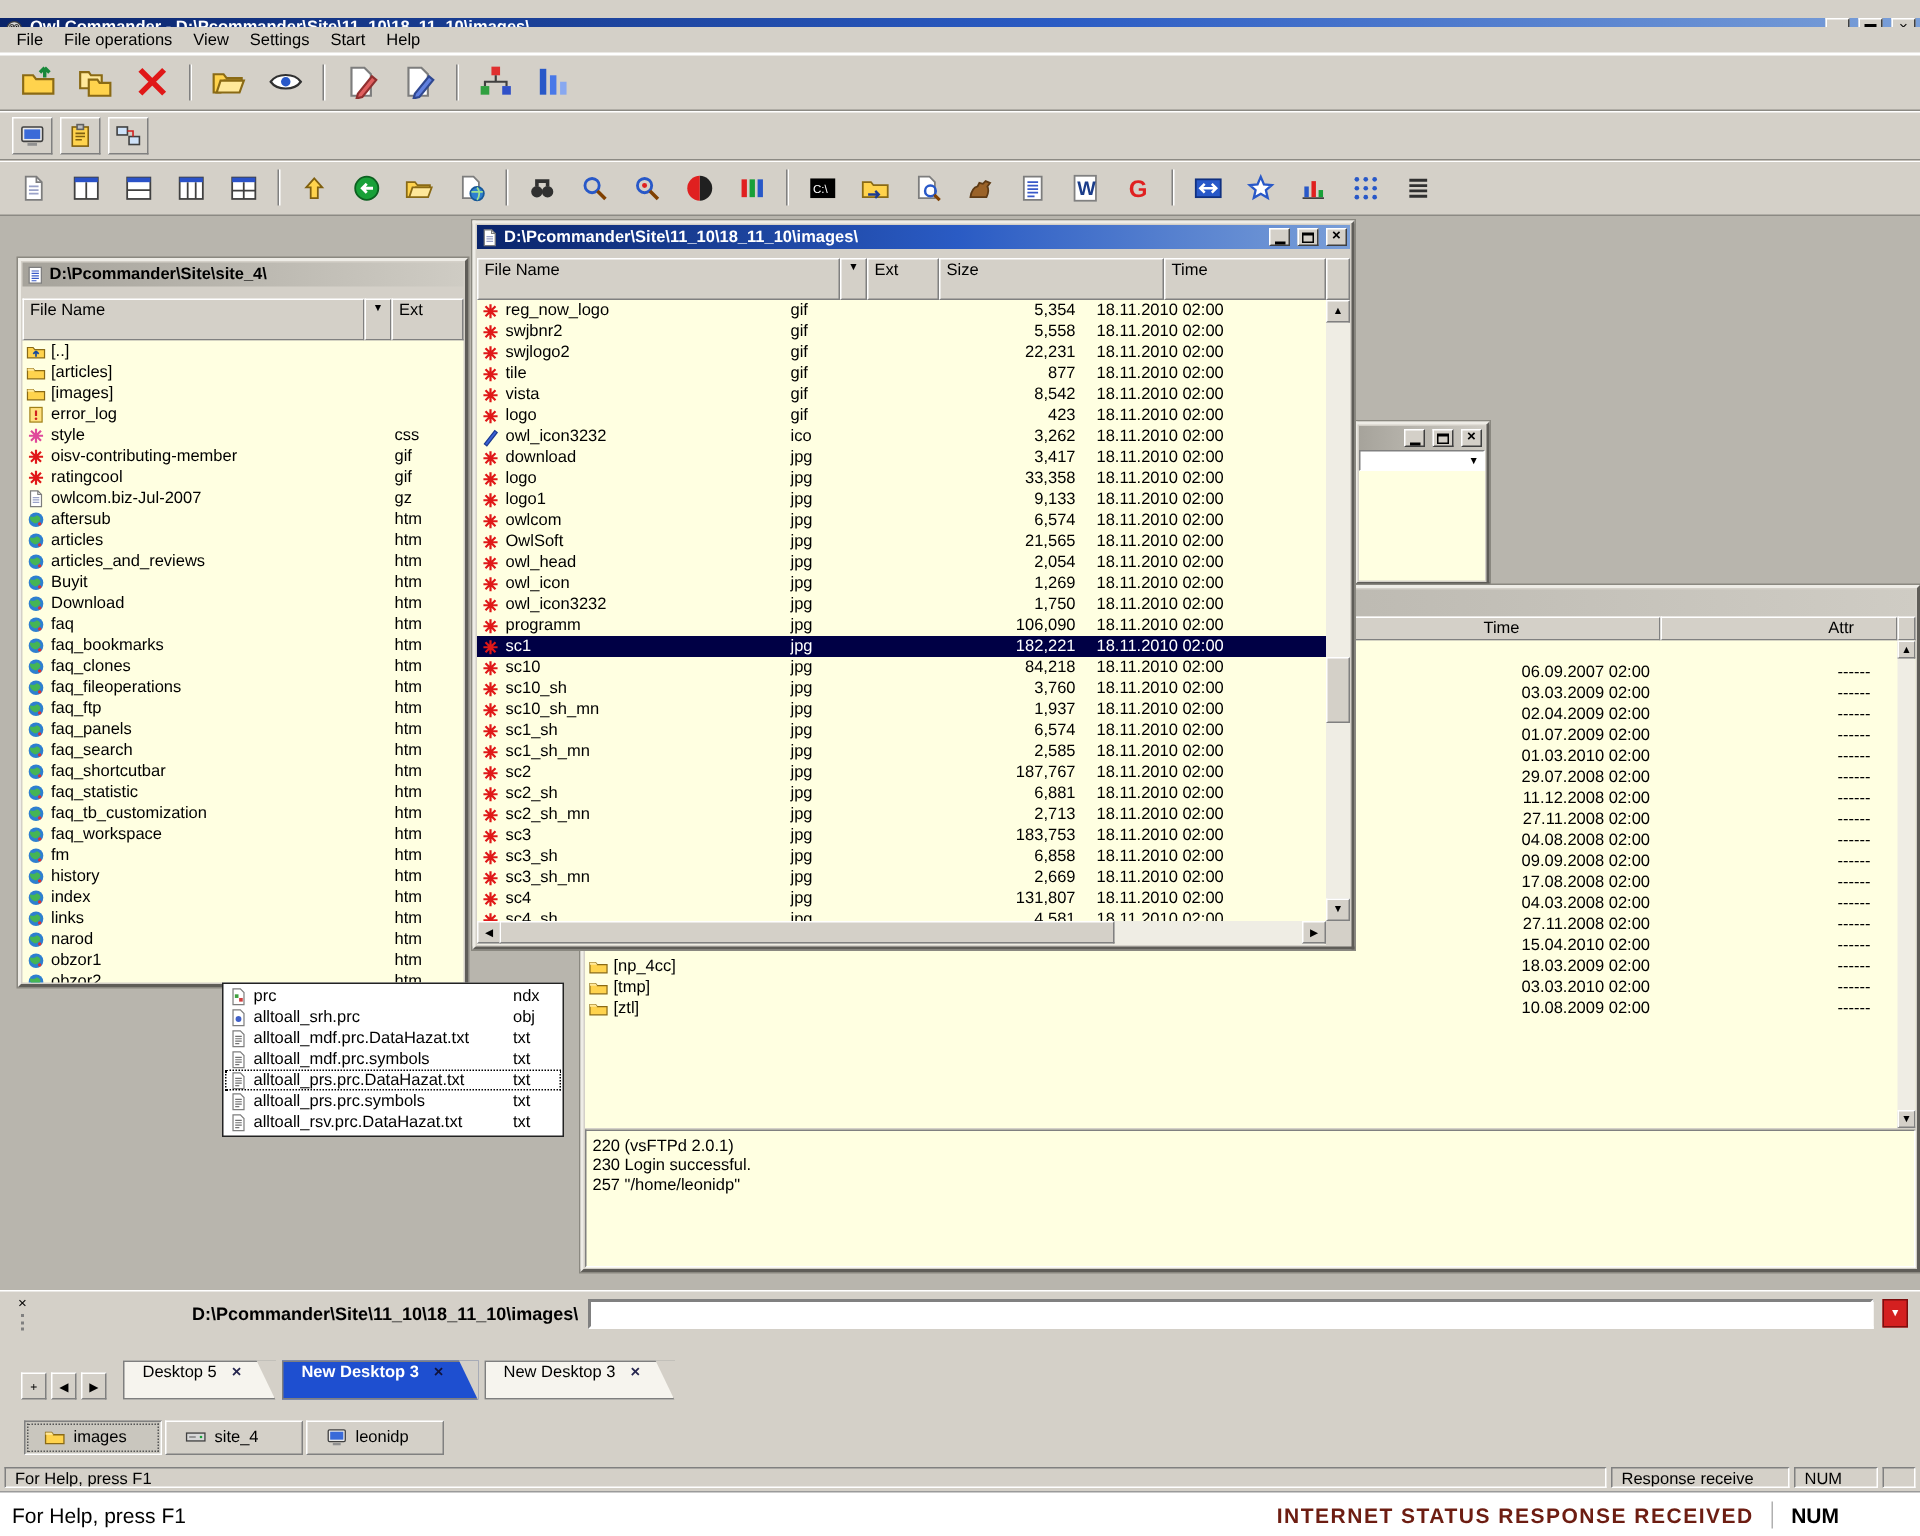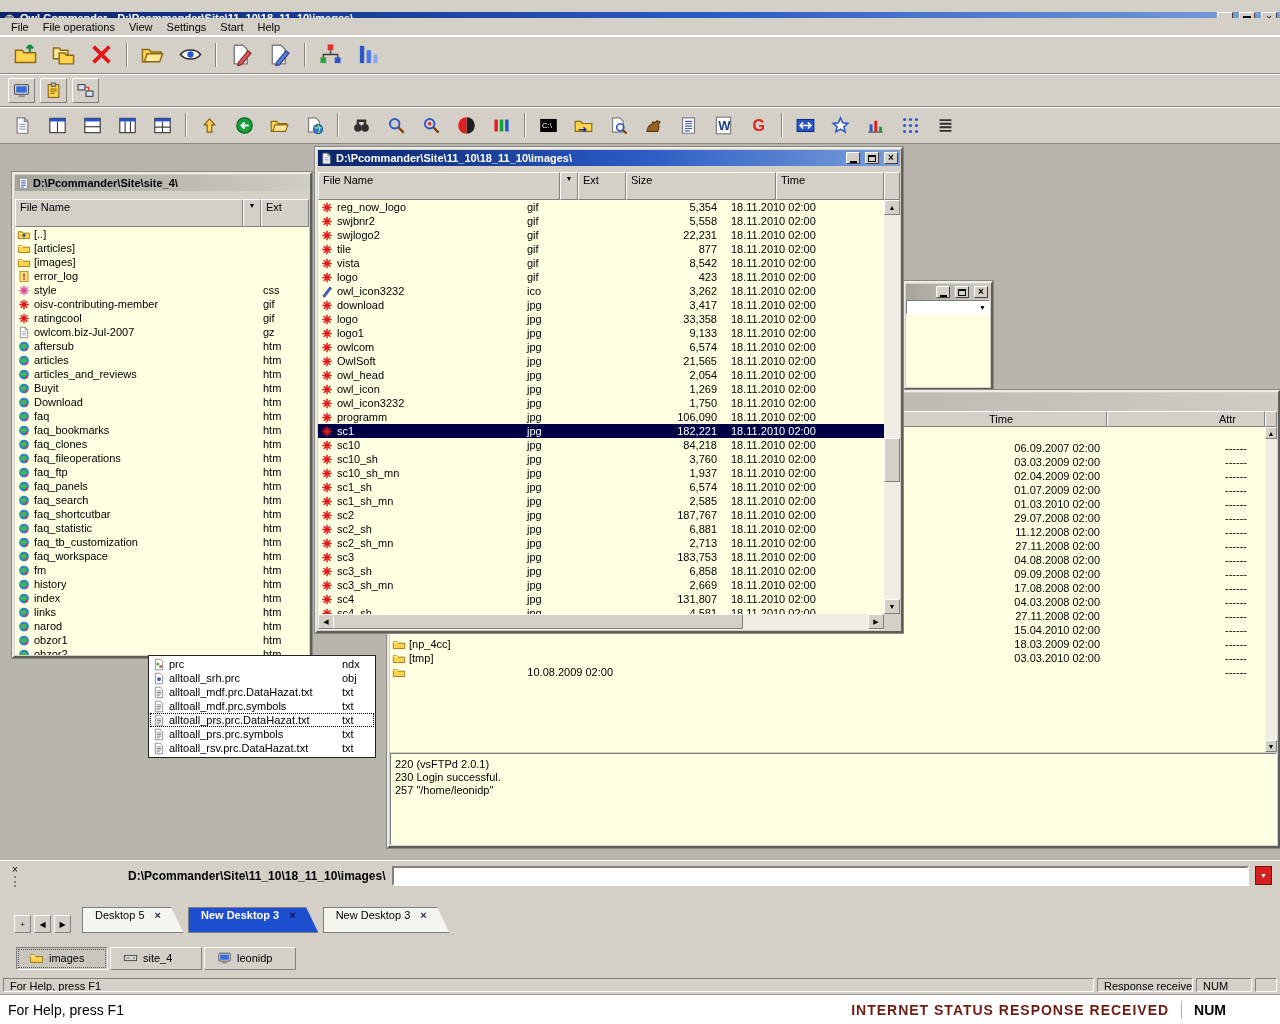--- a/index.html
+++ b/index.html
@@ -93,21 +93,21 @@
 .dtab.active{background:#1e4fd0;color:#fff;font-weight:bold}
 .dtab-x{font-weight:bold;color:#26264f}
 .dtab.active .dtab-x{color:#10123a}
 .paneltabs{position:absolute;top:945px;left:0;width:100%;height:26px;background:#d4d0c8;display:flex;align-items:center;padding-left:16px;gap:2px}
 .ptab{height:23px;display:flex;align-items:center;gap:5px;padding:0 12px;background:#d4d0c8;border:1px solid;border-color:#fff #808080 #808080 #fff;min-width:92px}
 .ptab.active{border-color:#808080 #fff #fff #808080;background:#c9c6be;outline:1px dotted #555;outline-offset:-3px}
 .pic{width:15px;height:14px}
 .statusbar{position:absolute;top:976px;left:0;width:100%;height:18px;background:#d4d0c8;display:flex;gap:3px;padding:2px 3px;align-items:stretch}
 .scell{border:1px solid;border-color:#808080 #fff #fff #808080;padding:1px 6px;white-space:nowrap;overflow:hidden}
 .sc-help{flex:1}
-.sc-resp{width:96px}
+.sc-resp{width:119px}
 .sc-num{width:56px}
 .sc-end{width:22px}
 .bigbar{position:absolute;top:994px;left:0;width:100%;height:30px;background:#fff;border-top:1px solid #9a9a9a;display:flex;align-items:center;font-size:14px;padding:0 8px;gap:12px}
 .bb-status{margin-left:auto;color:#6d1d12;font-weight:bold;letter-spacing:1px}
 .bb-div{width:1px;height:18px;background:#b0b0b0;box-shadow:1px 0 0 #fff}
 .bb-num{font-weight:bold;margin-right:46px}
 </style>
 </head>
 <body>
 
@@ -991,20 +991,21 @@
             <span class="rw-t">03.03.2010 02:00</span>
             <span class="rw-a">------</span>
           </div>
           <div class="frow">
             <span class="ic fic">
               <svg viewBox="0 0 16 16">
                 <path d="M1 4.5h4.6l1.4 1.8H15V13H1z" fill="#ffd34d" stroke="#8a6a15"></path>
                 <path d="M1 4.5h4.6l1.4 1.8H1z" fill="#ffe89a"></path>
               </svg>
             </span>
+            <span class="rw-n">[ztl]</span>
             <span class="rw-t">10.08.2009 02:00</span>
             <span class="rw-a">------</span>
           </div>
         </div>
       <div class="ftplog" id="ftp-log">
           <div class="logline">220 (vsFTPd 2.0.1)</div>
           <div class="logline">230 Login successful.</div>
           <div class="logline">257 "/home/leonidp"</div>
         </div>
     </div>

